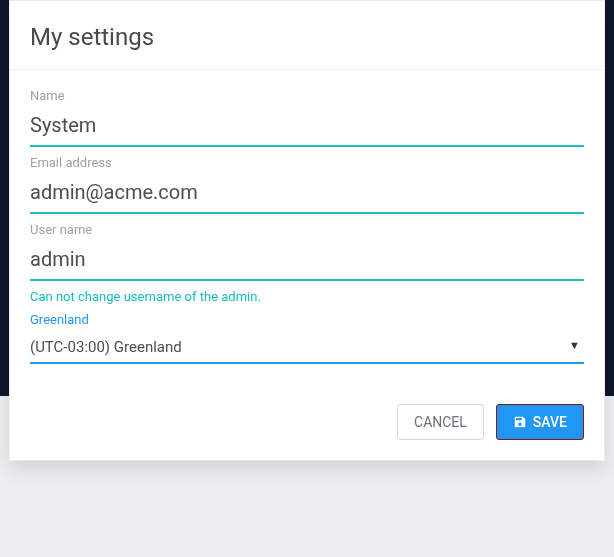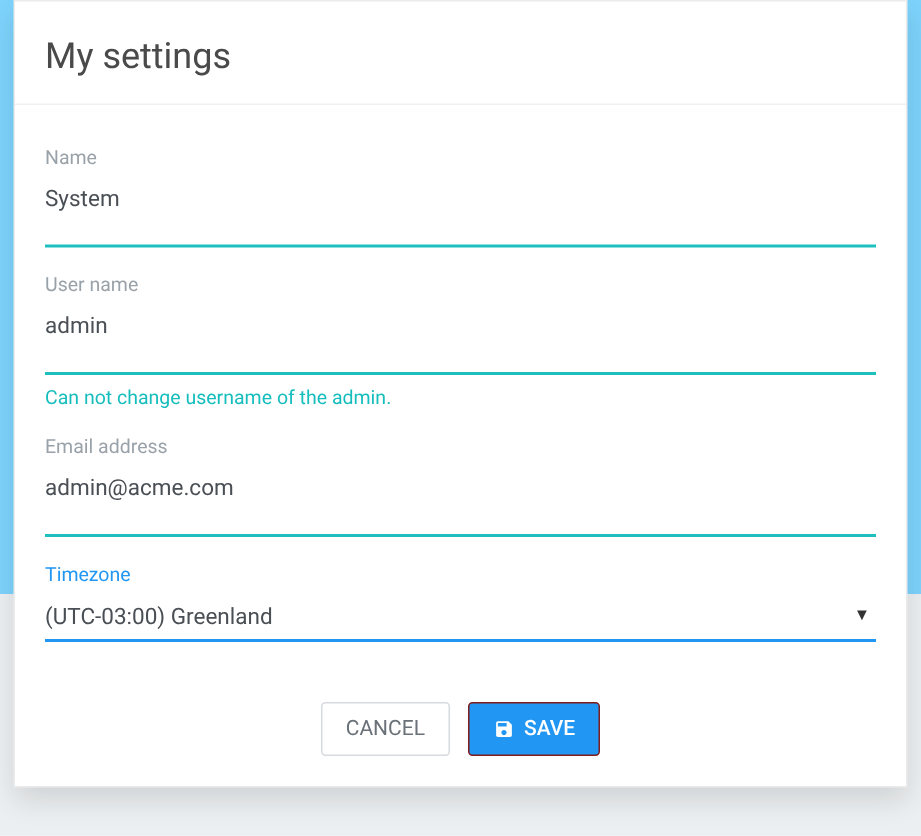--- a/index.html
+++ b/index.html
@@ -7,21 +7,21 @@
     margin: 0; padding: 0;
     width: 614px; height: 557px;
     font-family: "Segoe UI", -apple-system, Roboto, "Helvetica Neue", Arial, sans-serif;
     background: #eceff1;
     color: #5c6670;
     overflow: hidden;
   }
   .backdrop {
     position: relative;
     width: 614px; height: 396px;
-    background: #7dd3fc;
+    background: #0f172a;
   }
   .modal {
     position: absolute;
     left: 9px; top: 0; right: 9px;
     background: #fff;
     border: 1px solid rgba(0,0,0,0.08);
     box-shadow: 0 8px 18px rgba(0,0,0,0.12);
   }
   .modal-header {
     padding: 22px 20px 18px;
@@ -30,36 +30,36 @@
   .modal-title {
     margin: 0;
     font-size: 24px;
     font-weight: 400;
     color: #4a4a4a;
   }
   .modal-body {
     padding: 10px 20px 24px;
   }
   .field {
-    margin-top: 18px;
+    margin-top: 8px;
   }
   .field-label {
     display: block;
     font-size: 13px;
     color: #9aa2a9;
     margin-bottom: 4px;
   }
   .field-input {
     width: 100%;
     border: none;
     border-bottom: 2px solid #1fbfbf; 
     background: transparent;
-    font-size: 15px;
+    font-size: 20px;
     color: #4a4f55;
-    padding: 6px 0 22px 0;
+    padding: 6px 0 8px 0;
     outline: none;
     font-family: inherit;
   }
   .field-hint {
     font-size: 13px;
     color: #16bdbd;
     margin-top: 8px;
   }
   .field-label.focused {
     color: #2196f3;
@@ -76,21 +76,21 @@
   }
   .select-caret {
     position: absolute;
     right: 4px; top: 8px;
     font-size: 11px;
     color: #333;
   }
   .modal-footer {
     padding: 16px 20px 20px;
     display: flex;
-    justify-content: center;
+    justify-content: flex-end;
     gap: 12px;
   }
   .btn {
     font-size: 14px;
     border-radius: 3px;
     padding: 9px 16px;
     cursor: pointer;
     display: inline-flex;
     align-items: center;
     gap: 6px;
@@ -123,32 +123,32 @@
 
       <div class="field">
         <label class="field-label">Name</label>
         <input class="field-input" type="text" value="System" style="">
       </div>
 
       <div class="field">
       </div>
 
       <div class="field">
+        <label class="field-label">Email address</label>
+        <input class="field-input" type="text" value="admin@acme.com" style="">
+      </div>
+
+      <div class="field">
         <label class="field-label">User name</label>
         <input class="field-input" type="text" value="admin" style="">
         <div class="field-hint">Can not change username of the admin.</div>
       </div>
 
       <div class="field">
-        <label class="field-label">Email address</label>
-        <input class="field-input" type="text" value="admin@acme.com" style="">
-      </div>
-
-      <div class="field">
-        <label class="field-label focused">Timezone</label>
+        <label class="field-label focused">Greenland</label>
         <div class="select-wrap">
           <span class="select-value">(UTC-03:00) Greenland</span>
           <span class="select-caret">▼</span>
         </div>
       </div>
 
     </div>
 
     <div class="modal-footer">
       <button class="btn btn-cancel">CANCEL</button>

